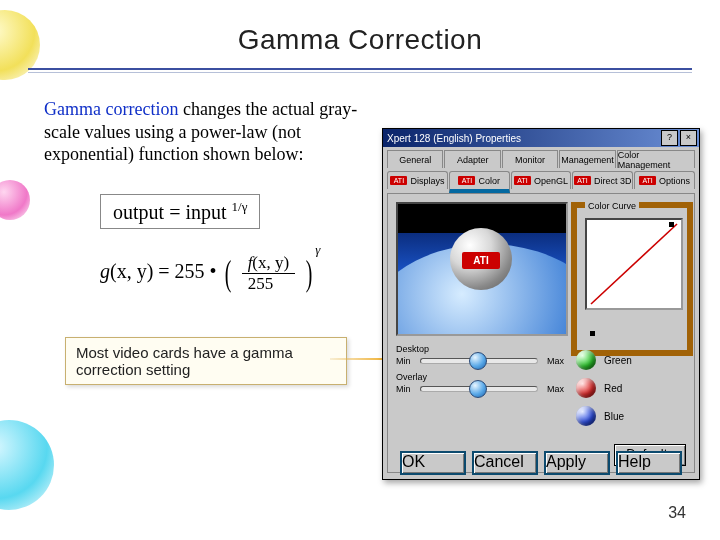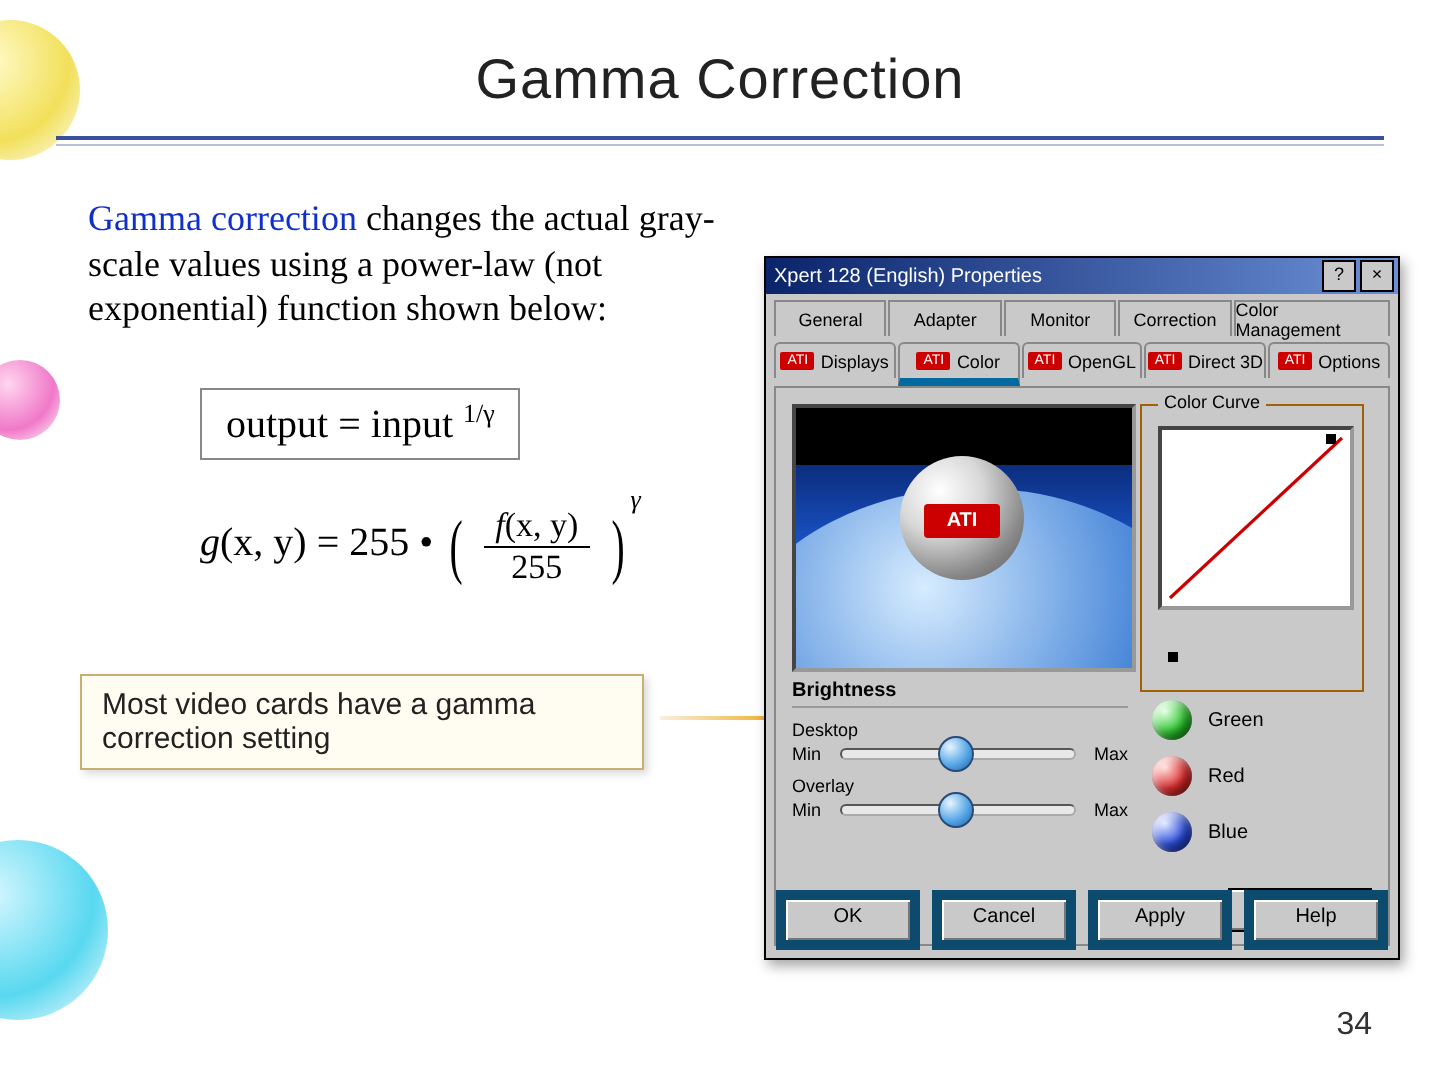--- a/index.html
+++ b/index.html
@@ -7,47 +7,47 @@
 .accent-strip .bubble{position:absolute;border-radius:50%}
 .title{position:absolute;left:0;top:24px;width:720px;text-align:center;font-size:28px;letter-spacing:0.5px;color:#222}
 .title-rule{position:absolute;left:28px;top:68px;width:664px;height:0}
 .title-rule .bar1{height:2px;background:#3b4fa0;margin-bottom:2px}
 .title-rule .bar2{height:1px;background:#b6c0d8}
 .body-text{position:absolute;left:44px;top:98px;width:320px;font-family:'Times New Roman',serif;font-size:18px;line-height:1.25;color:#000}
 .body-text .term{color:#1030c8}
 .formula-box{position:absolute;left:100px;top:194px;font-family:Liberation Serif, serif;font-size:20px;border:1px solid #888;background:#fff;padding:4px 12px}
 .formula-box sup{font-size:13px}
 .equation{position:absolute;left:100px;top:252px;font-family:'Times New Roman',serif;font-size:20px;font-style:italic}
-.equation .frac{display:inline-block;text-align:center;vertical-align:middle;font-style:italic;font-size:17px;margin:0 3px}
+.equation .frac{display:inline-block;vertical-align:middle;font-style:italic;font-size:17px;margin:0 3px}
 .equation .frac .num{display:block;padding:0 6px;border-bottom:1px solid #000}
 .equation .frac .den{display:block;padding:0 6px}
 .equation .paren{font-size:36px;font-style:normal;vertical-align:middle;display:inline-block;transform:scaleX(0.55)}
 .equation .pow{font-size:13px;font-style:italic;vertical-align:top;position:relative;top:-10px}
-.caption-box{position:absolute;left:40px;top:337px;width:260px;border:1px solid #c8b070;background:#fffdf2;padding:6px 10px;font-size:15px;color:#222;box-shadow:2px 2px 4px rgba(0,0,0,0.15)}
+.caption-box{position:absolute;left:65px;top:337px;width:260px;border:1px solid #c8b070;background:#fffdf2;padding:6px 10px;font-size:15px;color:#222;box-shadow:2px 2px 4px rgba(0,0,0,0.15)}
 .caption-arrow{position:absolute;left:330px;top:358px;width:56px;height:2px;background:linear-gradient(to right,rgba(220,180,90,0.2),#f0b030)}
 .page-num{position:absolute;right:34px;bottom:18px;font-size:16px;color:#333}
 
 
 .dlg{position:absolute;left:382px;top:128px;width:316px;height:350px;background:#c9c9c9;border:1px solid #000;box-shadow:2px 3px 6px rgba(0,0,0,0.35);font-family:Tahoma,Arial,sans-serif;font-size:10px;color:#000}
 .dlg .titlebar{height:18px;background:linear-gradient(to right,#0a246a,#6b8fd6);color:#fff;display:flex;align-items:center;padding:0 2px 0 4px;font-size:10px}
 .dlg .titlebar .ttxt{flex:1}
 .dlg .winbtn{width:15px;height:14px;margin-left:2px;background:#c9c9c9;border:1px solid #000;font-size:9px;line-height:12px;text-align:center;color:#000}
 .dlg .tabs{display:flex;padding:3px 4px 0 4px;gap:1px}
 .dlg .tabs .tab{flex:1;height:17px;background:#c9c9c9;border:1px solid #888;border-bottom:none;font-size:9px;display:flex;align-items:center;justify-content:center;position:relative}
 .dlg .tabs.row2 .tab{border-top-left-radius:3px;border-top-right-radius:3px}
 .dlg .tabs .tab .ati{display:inline-block;width:17px;height:9px;background:#c00;color:#fff;font-size:7px;line-height:9px;text-align:center;margin-right:3px;border-radius:1px}
 .dlg .tabs .tab.active{background:#c9c9c9;border-bottom:4px solid #0369a1;z-index:2}
 .dlg .panel{margin:0 4px;border:1px solid #888;background:#c9c9c9;height:278px;position:relative}
 
 .preview{position:absolute;left:8px;top:8px;width:168px;height:130px;border:2px inset #999;background:linear-gradient(to bottom,#000 0%,#000 22%,#0b2d7e 22%,#1d5bd6 60%,#3a7fff 100%);overflow:hidden}
 .preview .planet{position:absolute;left:-40px;bottom:-110px;width:260px;height:200px;border-radius:50%;background:radial-gradient(circle at 40% 25%,#d6ecff,#3d7fd6 55%,#103a80 80%)}
 .preview .ball{position:absolute;left:52px;top:24px;width:62px;height:62px;border-radius:50%;background:radial-gradient(circle at 32% 28%,#fff,#d8d8d8 35%,#888 70%,#555 100%)}
 .preview .ball .logo{position:absolute;left:12px;top:24px;width:38px;height:17px;background:#c00;border-radius:2px;color:#fff;font-size:10px;text-align:center;line-height:17px;font-weight:bold}
 
-.curve-box{position:absolute;right:12px;top:8px;width:110px;height:142px;border:1px solid #a16207}
+.curve-box{position:absolute;right:1px;top:8px;width:110px;height:142px;border:6px solid #a16207}
 .curve-box .grp-label{position:absolute;top:-7px;left:8px;background:#c9c9c9;padding:0 3px;font-size:9px}
 .curve-box .graph{position:absolute;left:8px;top:10px;width:94px;height:88px;border:2px inset #999;background:#fff}
 .curve-box .graph .diag{position:absolute;left:0;top:0;width:100%;height:100%}
 .curve-box .dot{position:absolute;width:5px;height:5px;background:#000}
 .curve-box .dot.d1{left:13px;bottom:14px}
 .curve-box .dot.d2{right:13px;top:14px}
 
 .rgb{position:absolute;right:8px;top:156px;width:110px}
 .rgb .row{display:flex;align-items:center;margin-bottom:8px}
 .rgb .ball{width:20px;height:20px;border-radius:50%;margin-right:8px;box-shadow:inset -3px -3px 5px rgba(0,0,0,0.4),inset 2px 2px 4px rgba(255,255,255,0.7)}
@@ -58,21 +58,21 @@
 .bright .sub{font-size:9px;margin:4px 0 2px 0}
 .bright .slider-row{display:flex;align-items:center;font-size:9px;margin-bottom:6px}
 .bright .slider-row .mn{width:20px}
 .bright .slider-row .mx{width:22px;text-align:right}
 .bright .track{flex:1;height:4px;background:#e8e8e8;border:1px inset #aaa;border-radius:3px;position:relative;margin:0 4px}
 .bright .thumb{position:absolute;top:-7px;width:16px;height:16px;border-radius:50%;background:radial-gradient(circle at 32% 28%,#e8f5ff,#5aa9e8 55%,#1a5fa8 100%);border:1px solid #2a4a78}
 
 .defaults{position:absolute;right:8px;bottom:6px;width:70px;height:20px;border:1px solid #000;background:#c9c9c9;box-shadow:inset 1px 1px 0 #fff,inset -1px -1px 0 #777;font-size:13px;text-align:center;line-height:18px}
 
 .dlg .btnrow{position:absolute;left:0;bottom:4px;width:100%;display:flex;justify-content:center;gap:6px}
-.dlg .btnrow .btn{width:62px;height:20px;border:5px solid #0c4a6e;background:#c9c9c9;box-shadow:inset 1px 1px 0 #fff,inset -1px -1px 0 #777;font-size:10px;text-align:center;line-height:18px}
+.dlg .btnrow .btn{width:62px;height:20px;border:2px solid #0c4a6e;background:#c9c9c9;box-shadow:inset 1px 1px 0 #fff,inset -1px -1px 0 #777;font-size:16px;line-height:18px}
 </style>
 </head>
 <body>
 
 <div class="accent-strip">
   <div class="bubble" style="left:-30px;top:10px;width:70px;height:70px;background:radial-gradient(circle at 35% 30%,#fffbcc,#f2e05a 60%,rgba(242,224,90,0));"></div>
   <div class="bubble" style="left:-10px;top:180px;width:40px;height:40px;background:radial-gradient(circle at 35% 30%,#ffd6f0,#f078c8 60%,rgba(240,120,200,0));"></div>
   <div class="bubble" style="left:-36px;top:420px;width:90px;height:90px;background:radial-gradient(circle at 35% 30%,#d6f7ff,#58d8f0 60%,rgba(88,216,240,0));"></div>
 </div>
 
@@ -108,21 +108,21 @@
 <div class="dlg">
   <div class="titlebar">
     <span class="ttxt">Xpert 128 (English) Properties</span>
     <div class="winbtn">?</div>
     <div class="winbtn">×</div>
   </div>
   <div class="tabs">
     <div class="tab">General</div>
     <div class="tab">Adapter</div>
     <div class="tab">Monitor</div>
-    <div class="tab">Correction</div>
+    <div class="tab">Management</div>
     <div class="tab" style="flex:1.4">Color Management</div>
   </div>
   <div class="tabs row2">
     <div class="tab">
         <span class="ati">ATI</span>
         <span>Displays</span>
       </div>
     <div class="tab active">
         <span class="ati">ATI</span>
         <span>Color</span>
@@ -169,21 +169,20 @@
         <div class="ball" style="background:radial-gradient(circle at 32% 28%,#ffdede,#e03030 55%,#800 100%)"></div>
         <span class="lbl">Red</span>
       </div>
       <div class="row">
         <div class="ball" style="background:radial-gradient(circle at 32% 28%,#e0e8ff,#3050e0 55%,#001a80 100%)"></div>
         <span class="lbl">Blue</span>
       </div>
     </div>
 
     <div class="bright">
-      <div class="grp-label">Brightness</div>
       <div class="sub">Desktop</div>
       <div class="slider-row">
         <span class="mn">Min</span>
         <div class="track">
             <div class="thumb" style="left:calc(48% - 8px)"></div>
           </div>
         <span class="mx">Max</span>
       </div>
       <div class="sub">Overlay</div>
       <div class="slider-row">

